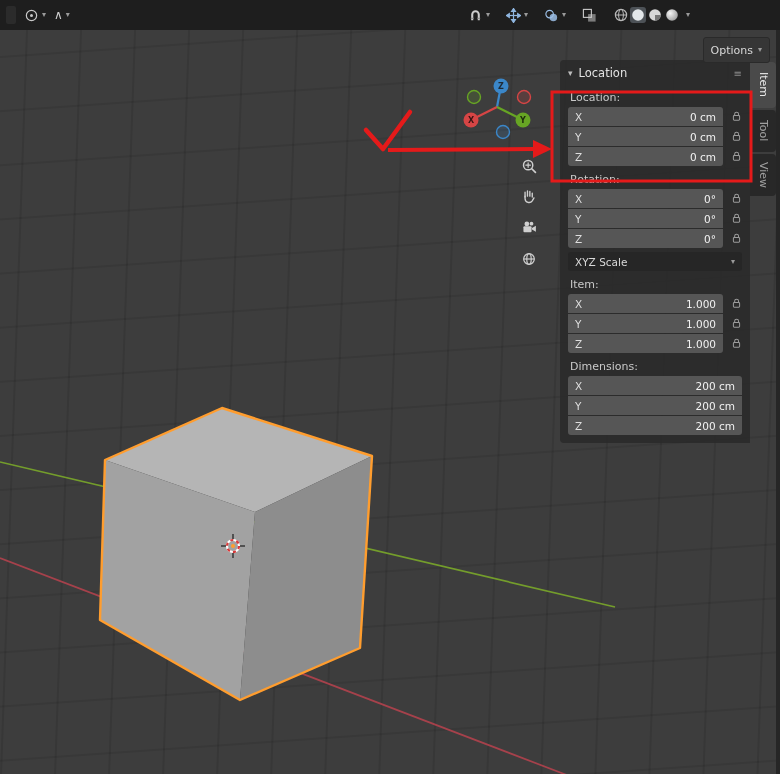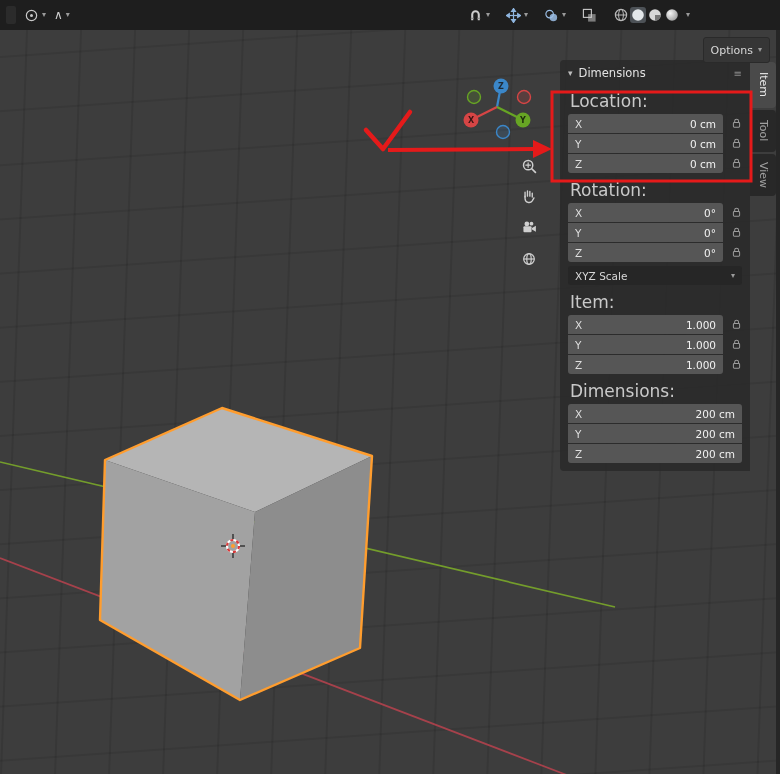--- a/index.html
+++ b/index.html
@@ -39,21 +39,21 @@
   
   .npanel {
     position:absolute; left:560px; top:30px; width:190px; z-index:5;
     background:rgba(43,43,43,0.97); border-radius:4px 0 0 4px; padding-bottom:7px;
   }
   .panel-header { display:flex; align-items:center; gap:6px; padding:6px 8px 4px 8px;
     font-size:11.5px; color:#e2e2e2; }
   .panel-header .chev { font-size:9px; color:#bdbdbd; }
   .pmenu { margin-left:auto; color:#8a8a8a; font-size:10px; }
   .pbody { padding:0 8px; }
-  .plabel { font-size:17px; color:#c9c9c9; margin:7px 0 3px 2px; }
+  .plabel { font-size:11px; color:#c9c9c9; margin:7px 0 3px 2px; }
   .frow { display:flex; align-items:center; margin-bottom:1px; height:19px; }
   .field {
     flex:1; height:19px; display:flex; align-items:center; justify-content:space-between;
     background:#565656; padding:0 7px; font-size:10.5px; color:#e9e9e9;
   }
   .field .axis { color:#dedede; }
   .field .val { color:#f2f2f2; }
   .first { border-radius:3px 3px 0 0; }
   .mid { border-radius:0; }
   .last { border-radius:0 0 3px 3px; }
@@ -255,21 +255,21 @@
           <ellipse rx="2.6" ry="6.2"></ellipse>
           <line x1="-6.2" y1="0" x2="6.2" y2="0"></line>
         </g>
       </svg>
     </div>
   </div>
 
   <div class="npanel">
     <div class="panel-header">
       <span class="chev">▾</span>
-      <span>Dimensions</span>
+      <span>Location</span>
       <span class="pmenu">≡</span>
     </div>
     <div class="pbody">
       <div class="plabel">Location:</div>
 
       <div class="frow">
         <div class="field first">
           <span class="axis">X</span>
           <span class="val">0 cm</span>
         </div>

